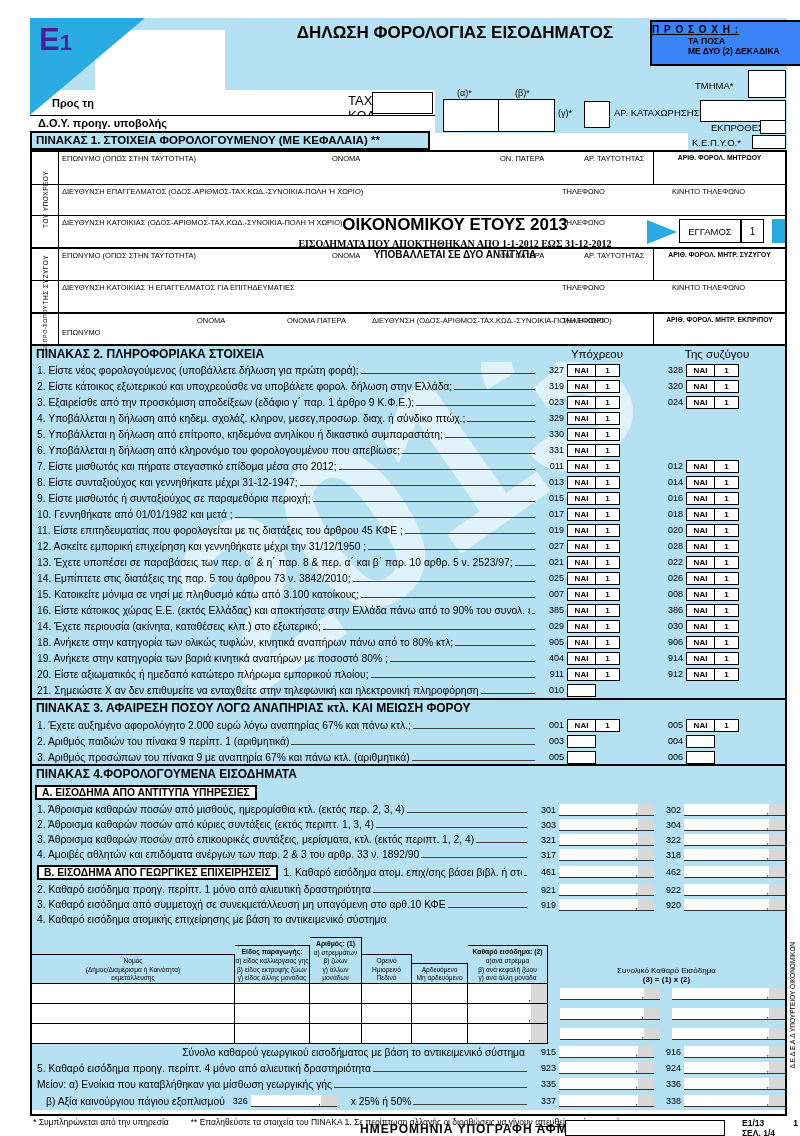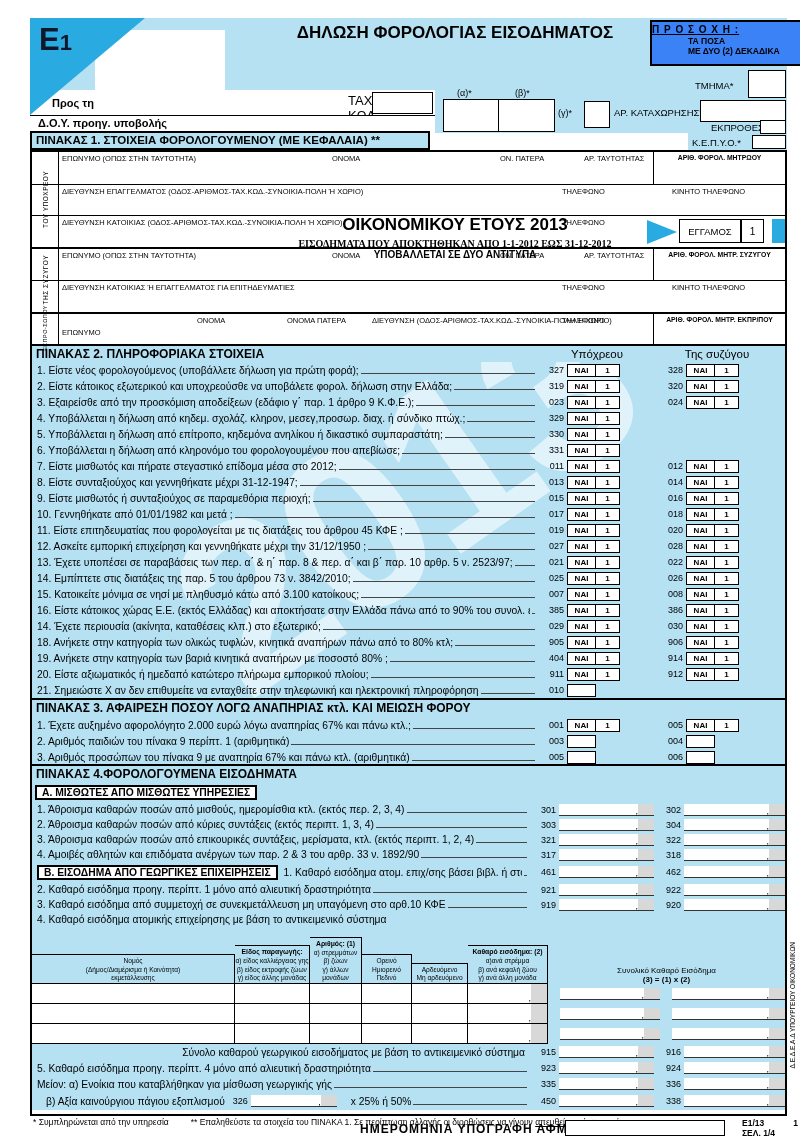--- a/index.html
+++ b/index.html
@@ -5,21 +5,21 @@
 :root{--blue:#b5e1f3;--cyan:#29abe2;--gray:#d8d8d8;}
 *{box-sizing:border-box;}
 html,body{margin:0;padding:0;}
 body{width:800px;height:1136px;position:relative;background:#fff;color:#000;
      font-family:"Liberation Sans",sans-serif;overflow:hidden;}
 .ab{position:absolute;}
 
 .strip{left:30px;top:18px;width:757px;height:72px;background:var(--blue);}
 .e1shape{left:30px;top:18px;width:115px;height:97px;background:var(--cyan);
   clip-path:polygon(0 0,100% 0,0 100%);z-index:3;}
-.e1big{position:absolute;left:9px;top:4px;color:#0f172a;font-weight:bold;font-size:31px;}
+.e1big{position:absolute;left:9px;top:4px;color:#4c1d95;font-weight:bold;font-size:31px;}
 .e1small{font-size:22px;}
 .stampbox{left:95px;top:30px;width:130px;height:85px;background:#fff;z-index:2;}
 .titleblock{left:250px;top:23px;width:410px;text-align:center;z-index:2;line-height:1.15;}
 .titleblock .t1{font-size:17px;font-weight:bold;}
 .titleblock .t2{font-size:17px;font-weight:bold;}
 .titleblock .t3{font-size:10px;font-weight:bold;margin-top:3px;font-family:Liberation Serif, serif;}
 .titleblock .t4{font-size:10px;font-weight:bold;}
 .attn{left:650px;top:20px;width:163px;height:46px;background:#3b82f6;border:2px solid #000;
   text-align:left;z-index:2;padding-top:2px;line-height:1.2;}
 .attn .at{font-size:10px;font-weight:bold;text-decoration:underline;letter-spacing:1px;}
@@ -550,21 +550,21 @@
             <span class="bx"></span>
             <span class="bx one" style="visibility: hidden;"></span>
             <span class="tail"></span>
           </div>
         </div>
 
       <div class="bar">
         <span>ΠΙΝΑΚΑΣ 4.ΦΟΡΟΛΟΓΟΥΜΕΝΑ ΕΙΣΟΔΗΜΑΤΑ</span>
       </div>
       <div class="secrow">
-        <span class="secbox">Α. ΜΙΣΘΩΤΕΣ ΑΠΟ ΜΙΣΘΩΤΕΣ ΥΠΗΡΕΣΙΕΣ</span>
+        <span class="secbox">Α. ΕΙΣΟΔΗΜΑ ΑΠΟ ΑΝΤΙΤΥΠΑ ΥΠΗΡΕΣΙΕΣ</span>
       </div>
       <div>
 
           <div class="arow">
             <span class="txt">1. Άθροισμα καθαρών ποσών από μισθούς, ημερομίσθια κτλ. (εκτός περ. 2, 3, 4)</span>
             <span class="lead"></span>
             <span class="code">301</span>
             <span class="amt a1">
               <span class="fill"></span>
               <span class="cm">,</span>
@@ -853,21 +853,21 @@
       <div class="arow" style="height:18px;padding-left:14px;">
         <span class="txt">β) Αξία καινούργιου πάγιου εξοπλισμού</span>
         <span class="code" style="width:26px;">326</span>
         <span class="amt b326">
             <span class="fill"></span>
             <span class="cm">,</span>
             <span class="dec"></span>
           </span>
         <span class="txt" style="margin-left:14px;">x 25% ή 50%</span>
         <span class="lead"></span>
-        <span class="code">450</span>
+        <span class="code">337</span>
         <span class="amt a1">
             <span class="fill"></span>
             <span class="cm">,</span>
             <span class="dec"></span>
           </span>
         <span class="code">338</span>
         <span class="amt a2">
             <span class="fill"></span>
             <span class="cm">,</span>
             <span class="dec"></span>

